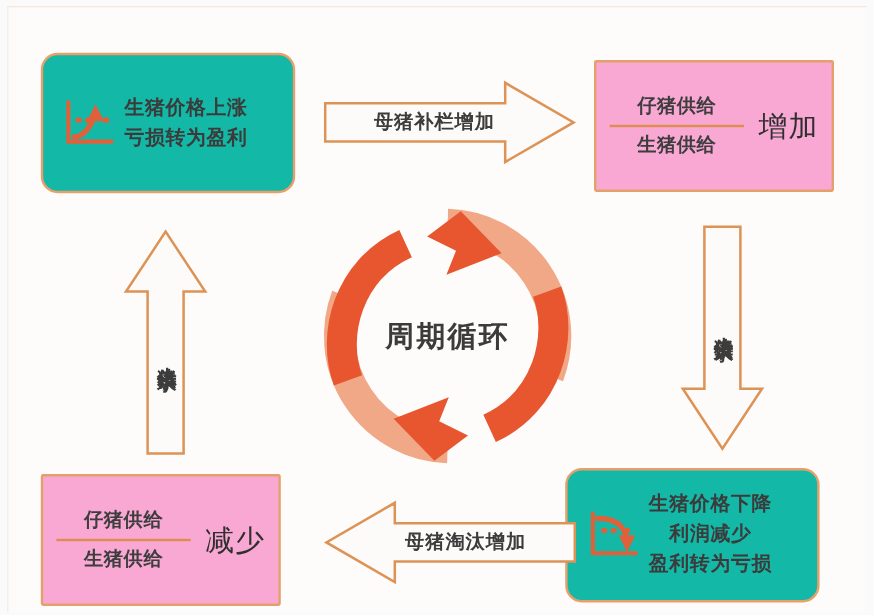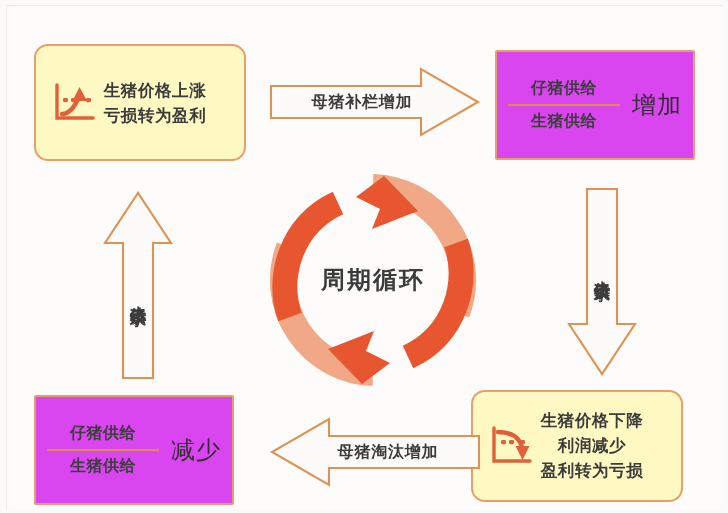--- a/index.html
+++ b/index.html
@@ -41,26 +41,26 @@
 
   
   .node-box {
     position: absolute;
     box-sizing: border-box;
     background: #fbeee8;
     border: 2px solid #e59f63;
   }
   .node-box.rounded {
     border-radius: 14px;
-    background: #fef9c3;
+    background: #14b8a6;
     border-color: #e7a06a;
   }
   .node-box.square {
     border-radius: 2px;
-    background: #d946ef;
+    background: #f9a8d4;
     border-color: #e3a06b;
   }
 
   
   .stmt-lines {
     position: absolute;
     right: 14px;
     top: 50%;
     transform: translateY(-50%);
     text-align: center;

